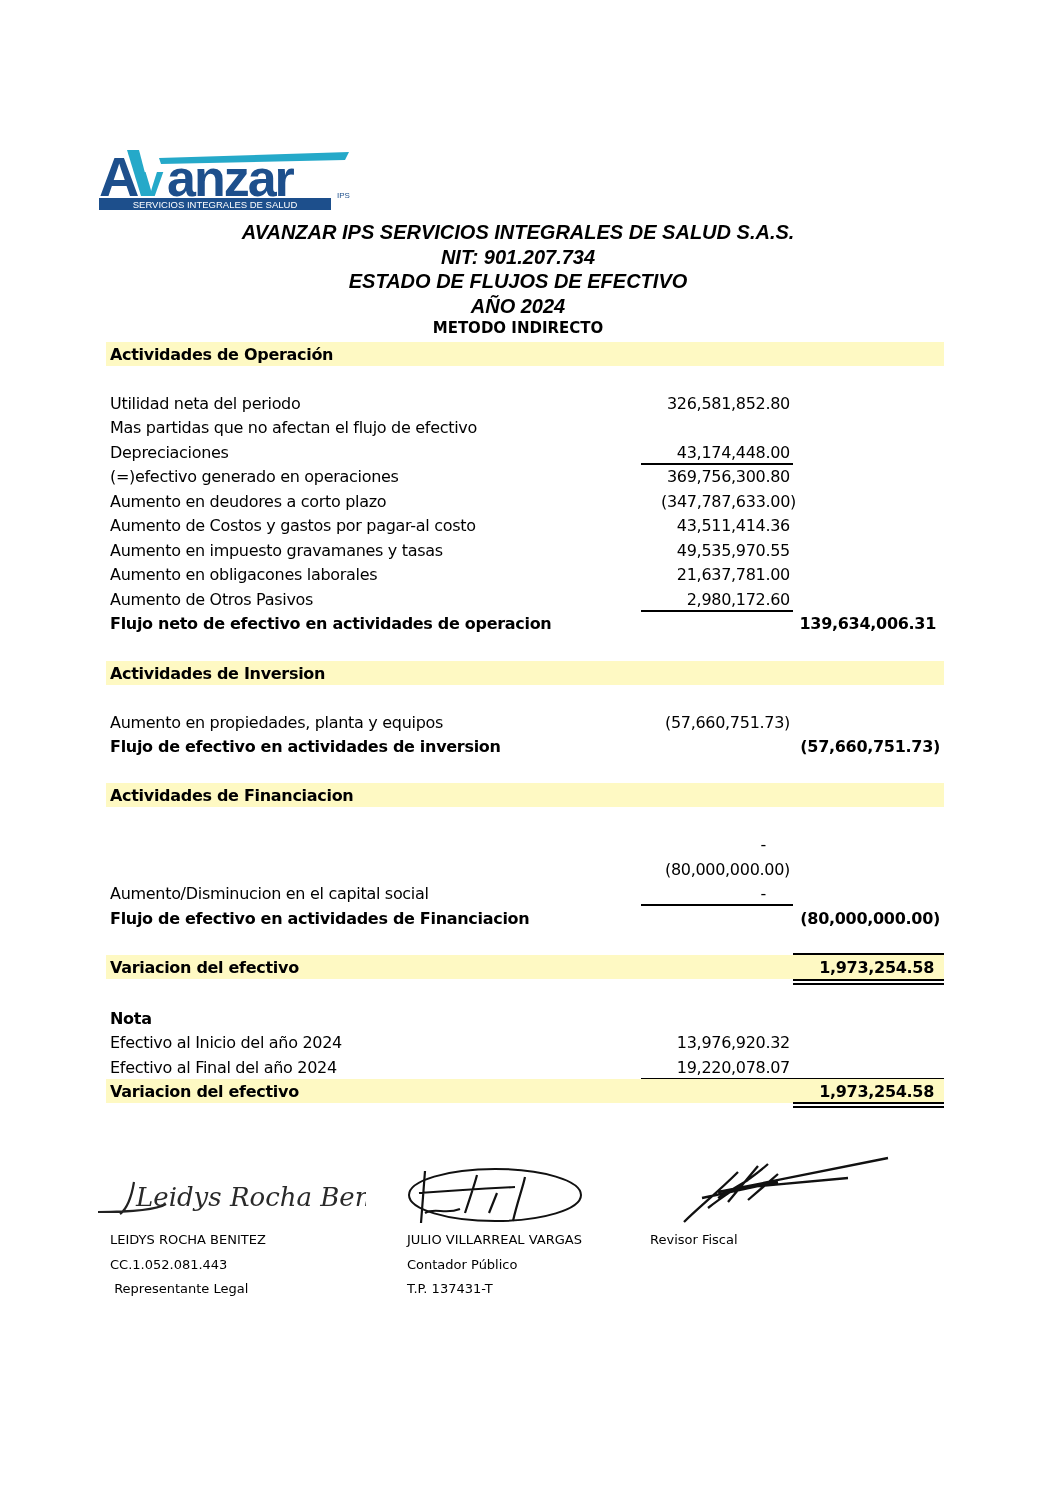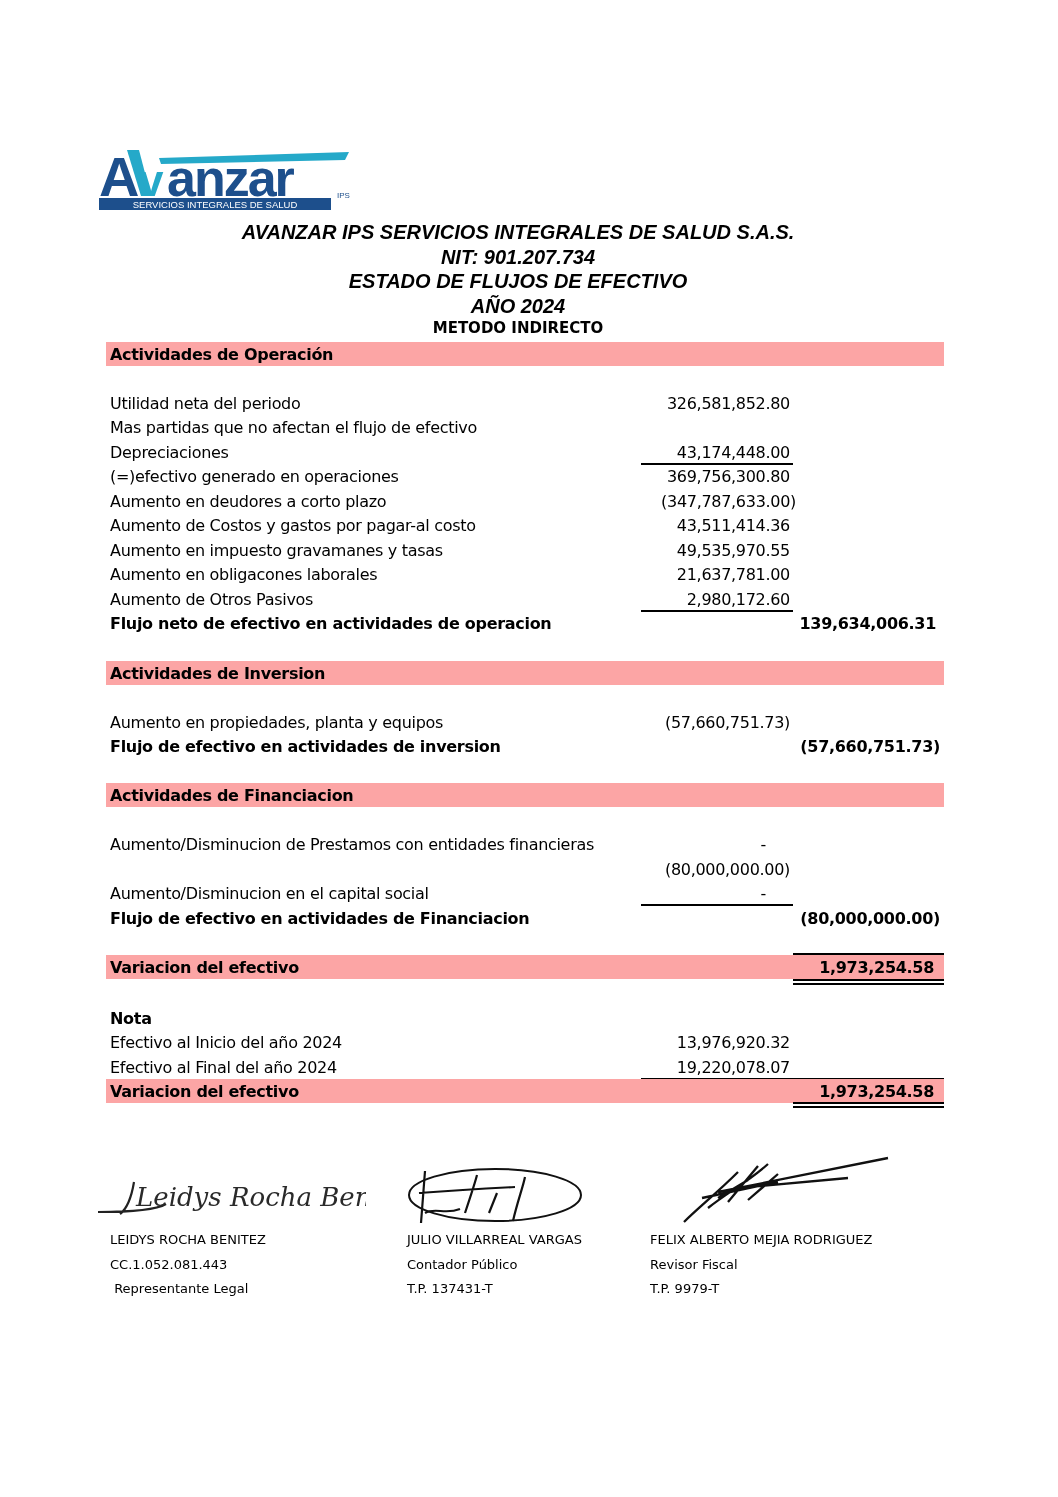--- a/index.html
+++ b/index.html
@@ -12,21 +12,21 @@
     .title { left: 0; width: 1036px; text-align: center; font-style: italic; font-weight: bold;
              font-size: 20px; }
     .title.plain { font-style: normal; font-family: "DejaVu Sans", sans-serif; font-size: 15px; }
     
     .row { position: absolute; left: 106px; width: 838px; height: 24px; font-size: 16px;
            font-family: "DejaVu Sans", sans-serif; letter-spacing: -0.3px; }
     .row .label { position: absolute; left: 4px; top: 3px; white-space: nowrap; }
     .row .c1 { position: absolute; right: 154px; top: 3px; text-align: right; white-space: nowrap; }
     .row .c2 { position: absolute; right: 4px; top: 3px; text-align: right; white-space: nowrap; }
     .row.bold { font-weight: bold; }
-    .band { background: #fca5a5; }
+    .band { background: #fef9c3; }
     .band .label { font-weight: bold; }
     .line1 { position: absolute; height: 2px; background: #000; }
     .dline { position: absolute; height: 6px; border-top: 2px solid #000; border-bottom: 2px solid #000; box-sizing: border-box; }
     .sig-text { position: absolute; font-family: "DejaVu Sans", sans-serif; font-size: 13px; line-height: 24.5px; white-space: nowrap; }
   </style>
 </head>
 <body>
 
 <div class="abs logo">
   <svg width="255" height="64" viewBox="0 0 255 64">
@@ -104,21 +104,20 @@
 </div>
 <div class="row bold" style="top:734px;">
   <span class="label">Flujo de efectivo en actividades de inversion</span>
   <span class="c2">(57,660,751.73)</span>
 </div>
 
 <div class="row band" style="top:783px;">
   <span class="label">Actividades de Financiacion</span>
 </div>
 <div class="row" style="top:832px;">
-  <span class="label">Aumento/Disminucion de Prestamos con entidades financieras</span>
   <span class="c1" style="right:178px;">-</span>
 </div>
 <div class="row" style="top:857px;">
   <span class="c1" style="right:154px;">(80,000,000.00)</span>
 </div>
 <div class="row" style="top:881px;">
   <span class="label">Aumento/Disminucion en el capital social</span>
   <span class="c1" style="right:178px;">-</span>
 </div>
 <div class="line1" style="left:641px; width:152px; top:904px;"></div>
@@ -174,16 +173,14 @@
   <div>LEIDYS ROCHA BENITEZ</div>
   <div>CC.1.052.081.443</div>
   <div style="white-space:pre;"> Representante Legal</div>
 </div>
 <div class="sig-text" style="left:407px; top:1228px;">
   <div>JULIO VILLARREAL VARGAS</div>
   <div>Contador Público</div>
   <div>T.P. 137431-T</div>
 </div>
 <div class="sig-text" style="left:650px; top:1228px;">
-  <div>FELIX ALBERTO MEJIA RODRIGUEZ</div>
   <div>Revisor Fiscal</div>
-  <div>T.P. 9979-T</div>
 </div>
 
 </body></html>

